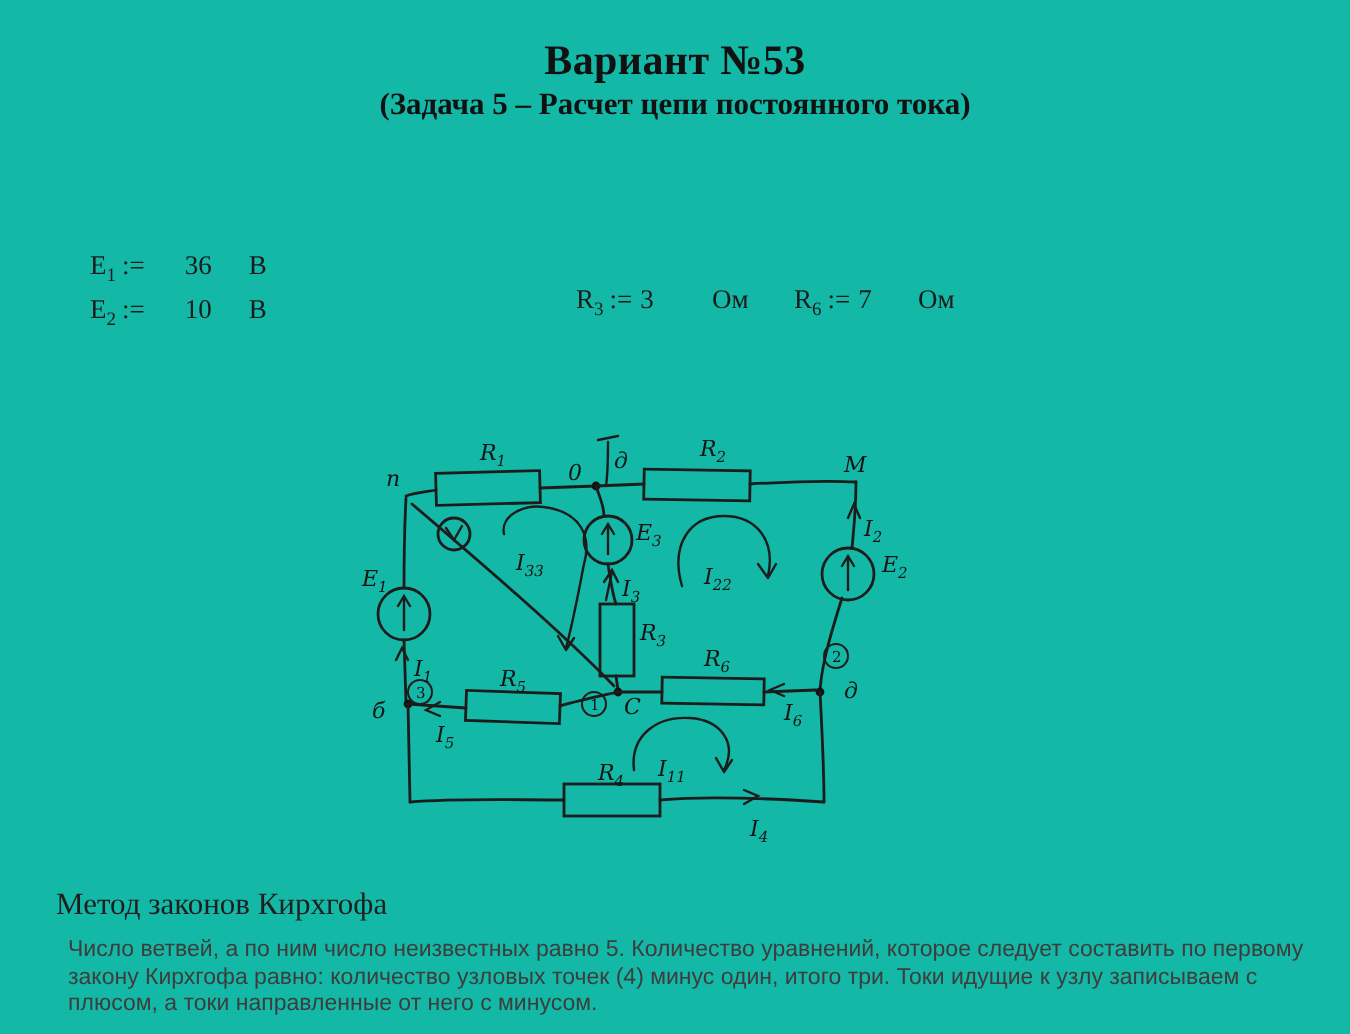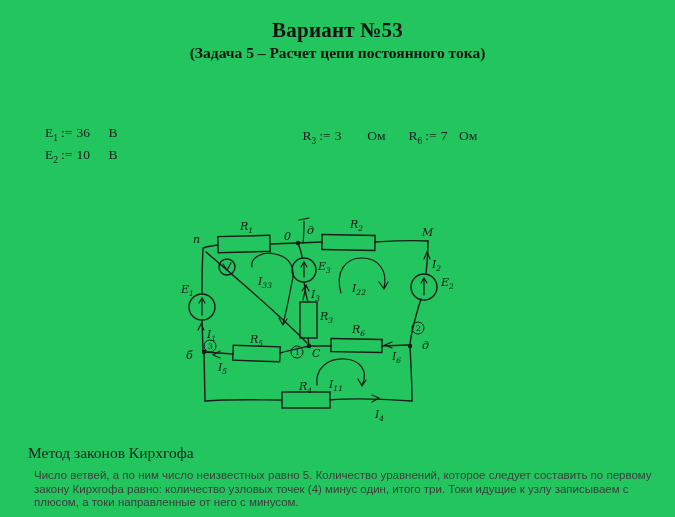--- a/index.html
+++ b/index.html
@@ -1,30 +1,30 @@
 <!DOCTYPE html>
 <html><head>
 <meta charset="utf-8">
 <style>
   html,body{margin:0;padding:0;background:#fff;}
-  #page{position:relative;width:675px;height:517px;background:#22c55e;overflow:hidden;
+  #page{position:relative;width:675px;height:517px;background:#14b8a6;overflow:hidden;
         font-family:"Liberation Serif",serif;color:#111;}
   .title{position:absolute;left:0;top:18px;width:675px;text-align:center;
          font-weight:bold;font-size:21px;letter-spacing:.2px;}
   .subtitle{position:absolute;left:0;top:44px;width:675px;text-align:center;
             font-weight:bold;font-size:15.5px;}
   
   .vals{position:absolute;font-size:13.5px;color:#1b1b1b;}
   .emf-block{left:45px;top:122px;}
   .res-block{left:288px;top:122px;}
   .vrow{height:22px;line-height:22px;white-space:nowrap;}
-  .vrow.gap{margin-top:3px;text-align:center;}
+  .vrow.gap{margin-top:17px;}
   .sym sub{font-size:9.5px;}
   .op{padding:0 4px 0 3px;}
-  .num{display:inline-block;min-width:22px;}
+  .num{display:inline-block;min-width:22px;margin-left:16px;}
   .unit{padding-left:10px;}
   .rpair1{display:inline-block;width:68px;}
   .rpair1u{display:inline-block;width:41px;}
   .rpair2{display:inline-block;width:62px;}
   
   #circuit{position:absolute;left:168px;top:198px;width:308px;height:244px;}
   #circuit .wire{fill:none;stroke:#1c1c1c;stroke-width:1.4;stroke-linecap:round;stroke-linejoin:round;}
   #circuit .thin{fill:none;stroke:#1c1c1c;stroke-width:1.2;stroke-linecap:round;}
   #circuit rect{fill:none;stroke:#1c1c1c;stroke-width:1.4;}
   #circuit circle.comp{fill:none;stroke:#1c1c1c;stroke-width:1.4;}

